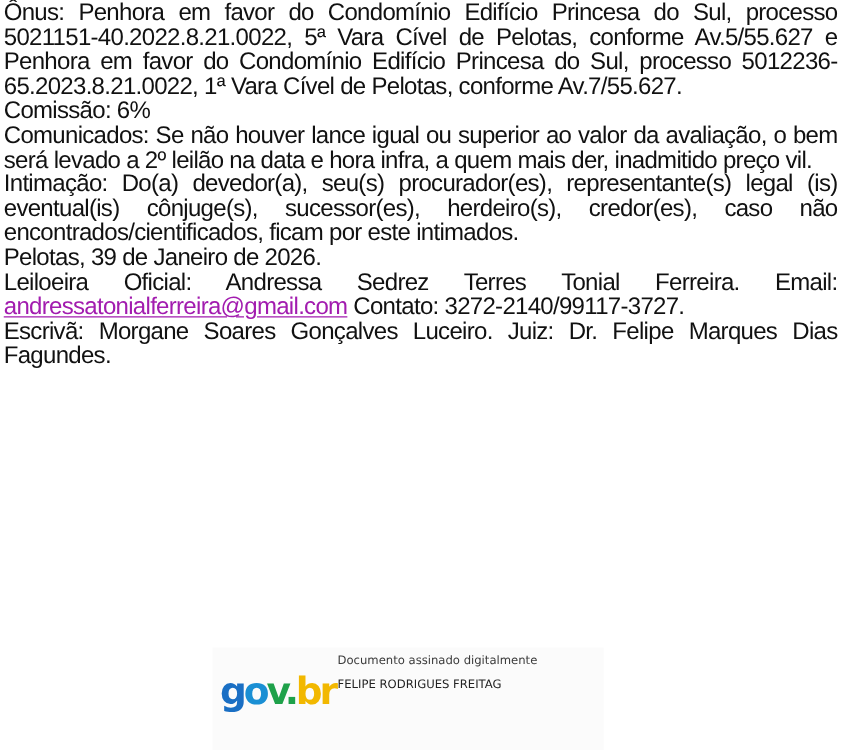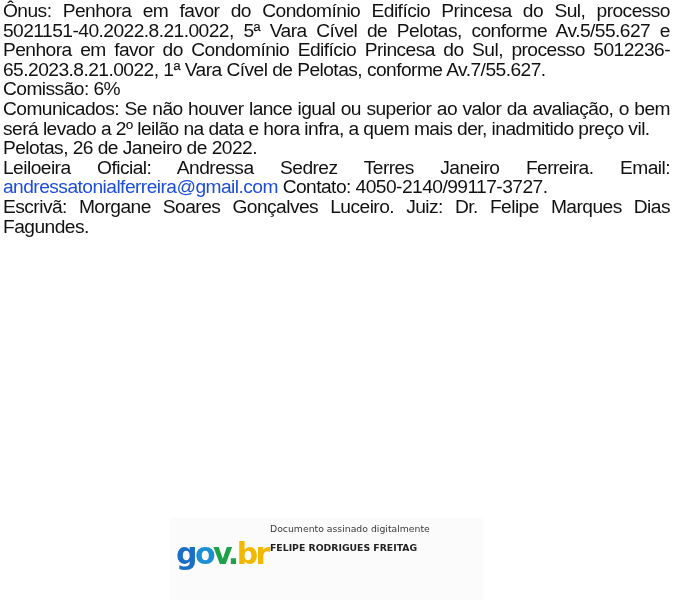--- a/index.html
+++ b/index.html
@@ -28,21 +28,22 @@
     .para {
       margin: 0;
       text-align: justify;
       text-align-last: left;
     }
     .para.bold {
       font-weight: bold;
       letter-spacing: -0.35px;
     }
     .email-link {
-      color: #1d4ed8;
+      color: #a21caf;
+      text-decoration: underline;
       text-underline-offset: 2px;
     }
     .sig {
       position: absolute;
       left: 170px;
       top: 518px;
       width: 313px;
       height: 82px;
       background: #fbfbfb;
     }
@@ -70,35 +71,36 @@
       font-size: 9.3px;
       line-height: 13.5px;
       color: #3a3a3a;
       white-space: nowrap;
     }
     .sig-text .title {
       margin-bottom: 5px;
       display: block;
     }
     .sig-text .signer {
-      font-weight: bold;
+      font-weight: normal;
       color: #222222;
       display: block;
     }
     .sig-text span.line { display: block; }
   </style>
 </head>
 <body>
 
 <div class="doc">
   <p class="para">Ônus: Penhora em favor do Condomínio Edifício Princesa do Sul, processo 5021151-40.2022.8.21.0022, 5ª Vara Cível de Pelotas, conforme Av.5/55.627 e Penhora em favor do Condomínio Edifício Princesa do Sul, processo 5012236-65.2023.8.21.0022, 1ª Vara Cível de Pelotas, conforme Av.7/55.627.</p>
   <p class="para">Comissão: 6%</p>
   <p class="para">Comunicados: Se não houver lance igual ou superior ao valor da avaliação, o bem será levado a 2º leilão na data e hora infra, a quem mais der, inadmitido preço vil.</p>
-  <p class="para">Pelotas, 26 de Janeiro de 2022.</p>
-  <p class="para"><span>Leiloeira Oficial: Andressa Sedrez Terres Janeiro Ferreira. Email: </span><a class="email-link">andressatonialferreira@gmail.com</a><span> Contato: 4050-2140/99117-3727.</span></p>
+  <p class="para">Intimação: Do(a) devedor(a), seu(s) procurador(es), representante(s) legal (is) eventual(is) cônjuge(s), sucessor(es), herdeiro(s), credor(es), caso não encontrados/cientificados, ficam por este intimados.</p>
+  <p class="para">Pelotas, 39 de Janeiro de 2026.</p>
+  <p class="para"><span>Leiloeira Oficial: Andressa Sedrez Terres Tonial Ferreira. Email: </span><a class="email-link">andressatonialferreira@gmail.com</a><span> Contato: 3272-2140/99117-3727.</span></p>
   <p class="para">Escrivã: Morgane Soares Gonçalves Luceiro. Juiz: Dr. Felipe Marques Dias Fagundes.</p>
 </div>
 
 <div class="sig">
   <div class="govbr"><span class="g">g</span><span class="o">o</span><span class="v">v</span><span class="dot">.</span><span class="b">b</span><span class="r">r</span></div>
   <div class="sig-text">
     <span class="title">Documento assinado digitalmente</span>
     <span class="signer">FELIPE RODRIGUES FREITAG</span>
   </div>
 </div>

